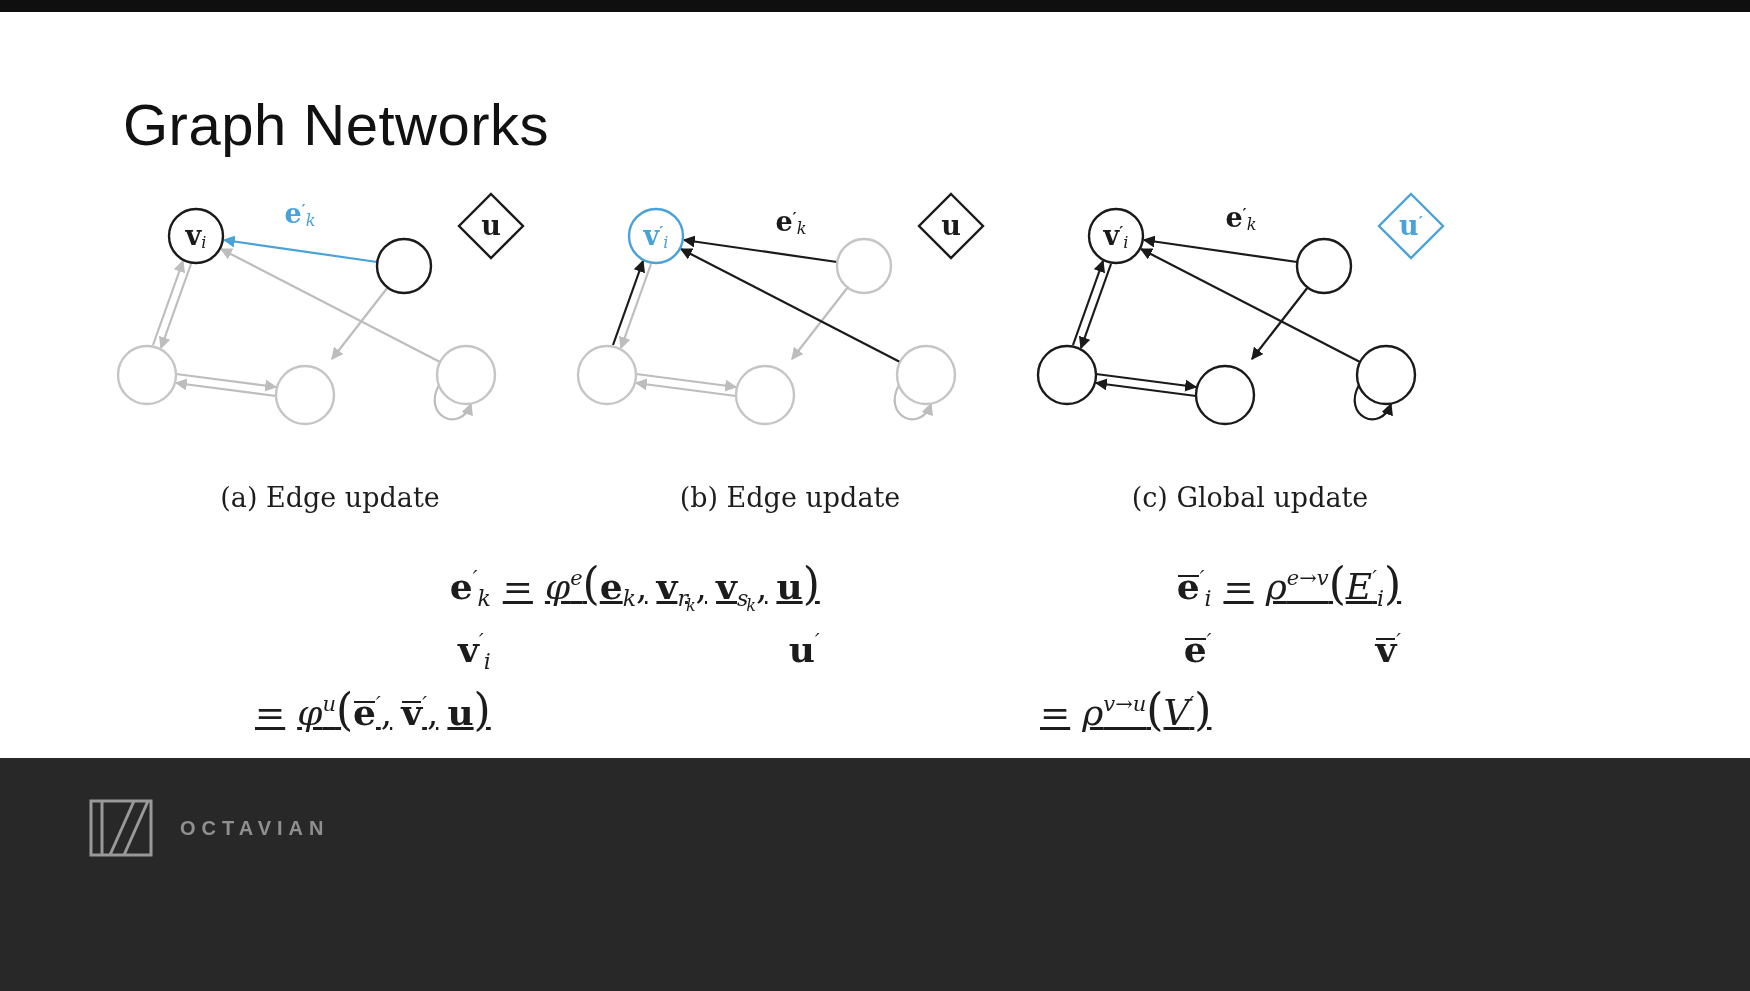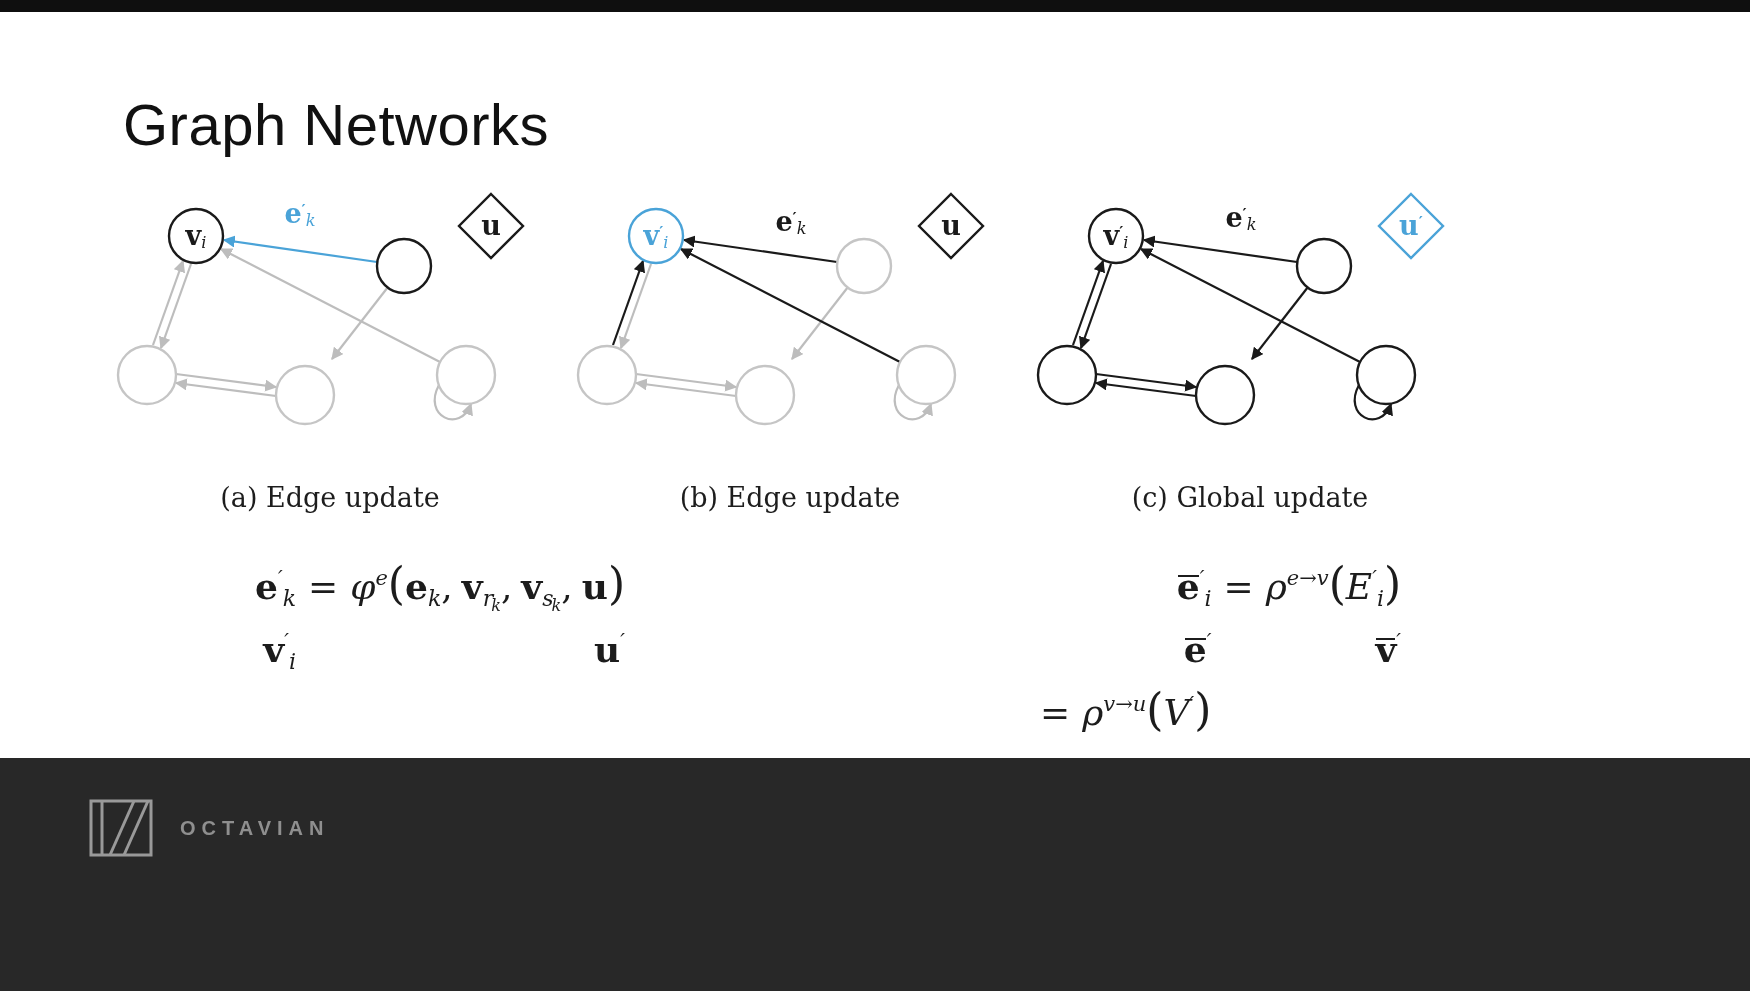--- a/index.html
+++ b/index.html
@@ -56,21 +56,21 @@
     position:absolute;display:grid;
     grid-template-columns:max-content max-content;
     column-gap:12px;row-gap:11px;
     font-family:"DejaVu Serif","Liberation Serif",serif;
     font-size:36px;color:#1c1c1c;
   }
   .eq-left{left:255px;top:552px;}
   .eq-right{left:1040px;top:552px;}
   .eq-lhs,.eq-rhs{height:52px;line-height:52px;white-space:nowrap;}
   .eq-lhs{justify-self:end;}
-  .eq-rhs{justify-self:start;}
+  .eq-rhs{justify-self:start;text-decoration:underline;}
   .tk-v{font-weight:700;}
   .tk-vb{font-weight:700;position:relative;display:inline-block;}
   .tk-vb::after{content:"";position:absolute;left:1px;right:1px;top:15px;height:2.2px;background:currentColor;}
   .tk-it{font-style:italic;}
   .tk-eq{margin-right:12px;}
   .tk-cm{margin-right:9px;}
   .tk-p{font-size:44px;}
   .tk-sup{font-size:21px;vertical-align:14px;font-style:italic;}
   .tk-sub{font-size:22px;vertical-align:-7px;font-style:italic;}
   .tk-sub2{font-size:16px;vertical-align:-12px;font-style:italic;margin-left:-2px;}
@@ -175,20 +175,21 @@
       <div class="math-label lbl-u"><span>u</span><span class="ml-sup">′</span><span class="ml-sub"></span></div>
       <div class="caption">(c) Global update</div>
     </div>
   </div>
 
   <div class="eq-col eq-left">
     <span class="eq-lhs"><span class="tk-v">e</span><span class="tk-sup">′</span><span class="tk-sub">k</span></span>
       <span class="eq-rhs"><span class="tk-eq">=</span><span class="tk-it">φ</span><span class="tk-sup">e</span><span class="tk-p">(</span><span class="tk-v">e</span><span class="tk-sub">k</span><span class="tk-cm">,</span><span class="tk-v">v</span><span class="tk-sub">r</span><span class="tk-sub2">k</span><span class="tk-cm">,</span><span class="tk-v">v</span><span class="tk-sub">s</span><span class="tk-sub2">k</span><span class="tk-cm">,</span><span class="tk-v">u</span><span class="tk-p">)</span></span>
     <span class="eq-lhs"><span class="tk-v">v</span><span class="tk-sup">′</span><span class="tk-sub">i</span></span>
     <span class="eq-lhs"><span class="tk-v">u</span><span class="tk-sup">′</span></span>
+      <span class="eq-rhs"><span class="tk-eq">=</span><span class="tk-it">φ</span><span class="tk-sup">u</span><span class="tk-p">(</span><span class="tk-vb">e</span><span class="tk-sup">′</span><span class="tk-cm">,</span><span class="tk-vb">v</span><span class="tk-sup">′</span><span class="tk-cm">,</span><span class="tk-v">u</span><span class="tk-p">)</span></span>
   </div>
 
   <div class="eq-col eq-right">
     <span class="eq-lhs"><span class="tk-vb">e</span><span class="tk-sup">′</span><span class="tk-sub">i</span></span>
       <span class="eq-rhs"><span class="tk-eq">=</span><span class="tk-it">ρ</span><span class="tk-sup">e→v</span><span class="tk-p">(</span><span class="tk-it">E</span><span class="tk-sup">′</span><span class="tk-sub">i</span><span class="tk-p">)</span></span>
     <span class="eq-lhs"><span class="tk-vb">e</span><span class="tk-sup">′</span></span>
     <span class="eq-lhs"><span class="tk-vb">v</span><span class="tk-sup">′</span></span>
       <span class="eq-rhs"><span class="tk-eq">=</span><span class="tk-it">ρ</span><span class="tk-sup">v→u</span><span class="tk-p">(</span><span class="tk-it">V</span><span class="tk-sup">′</span><span class="tk-p">)</span></span>
   </div>
 

